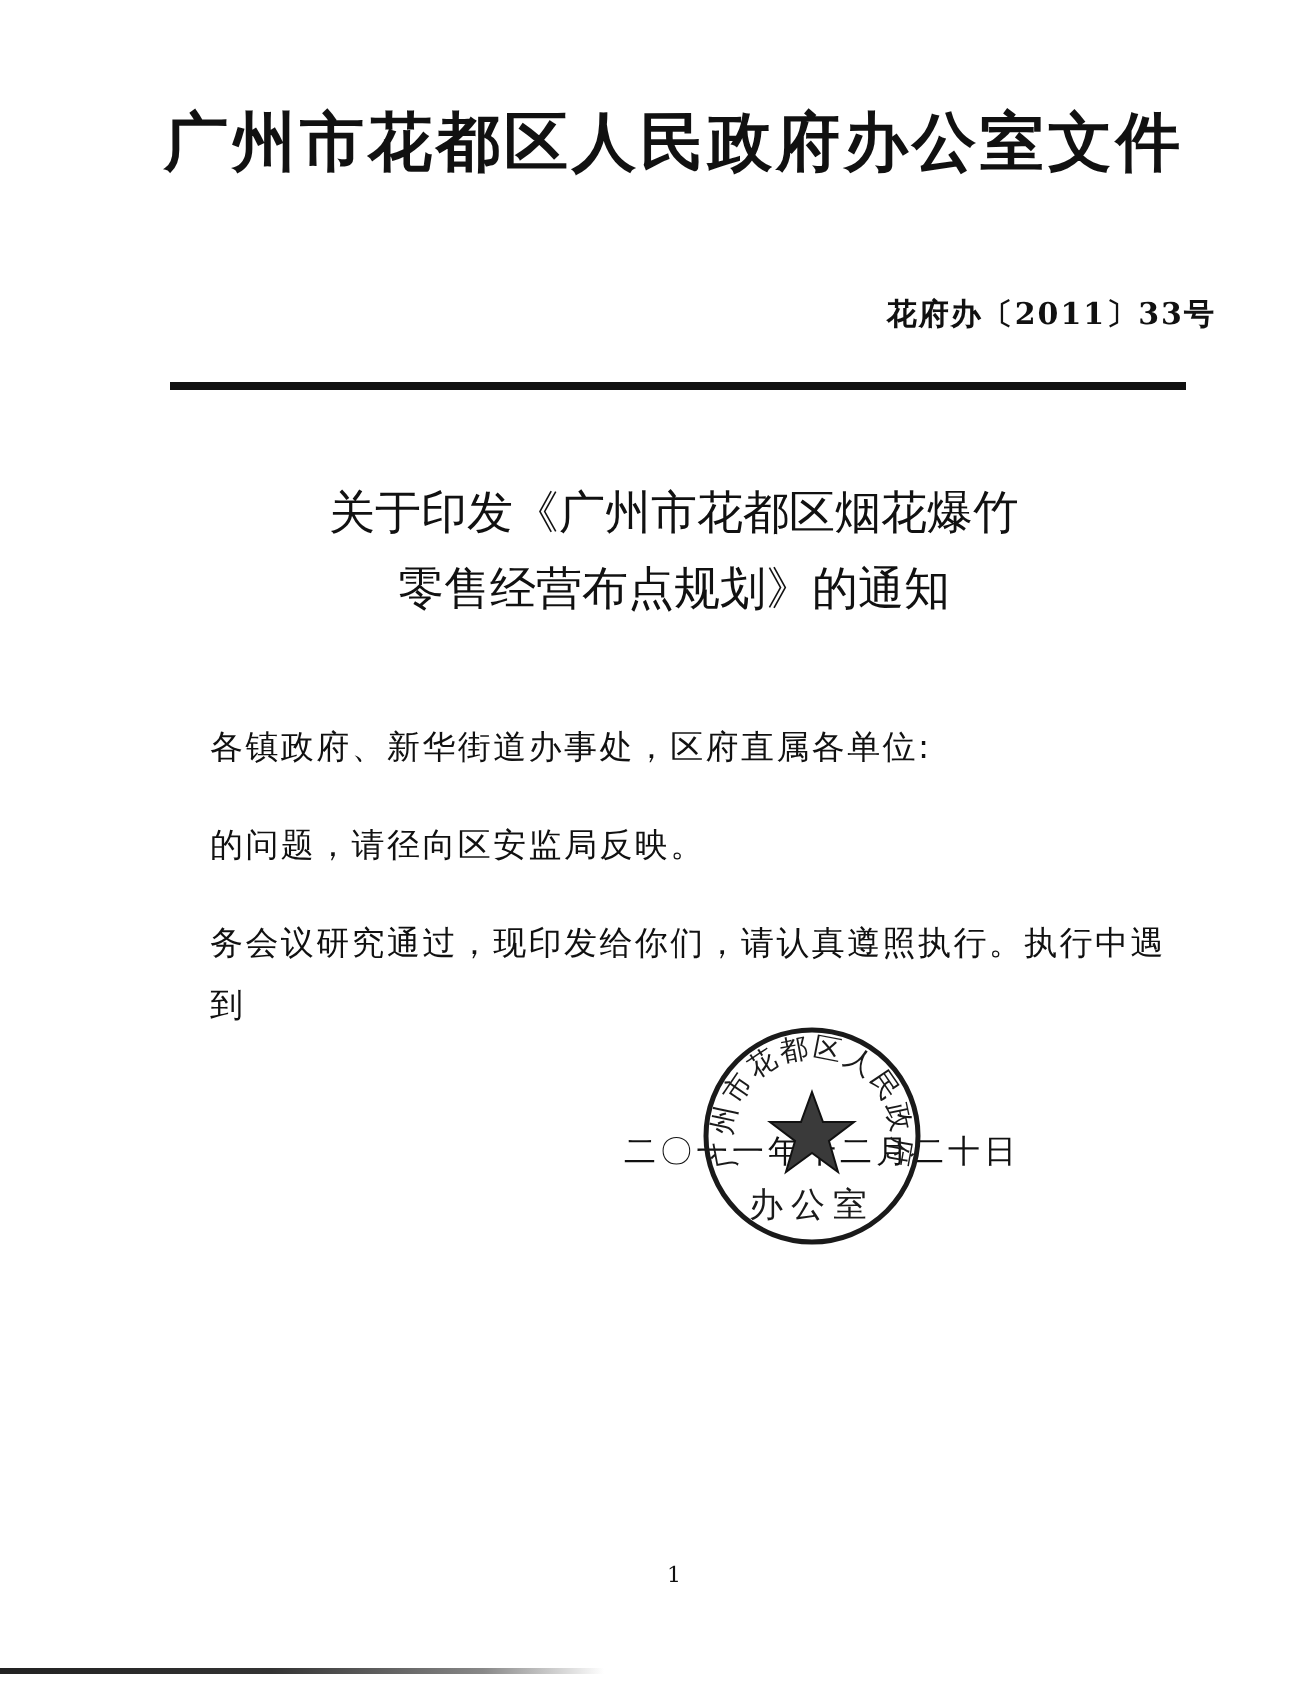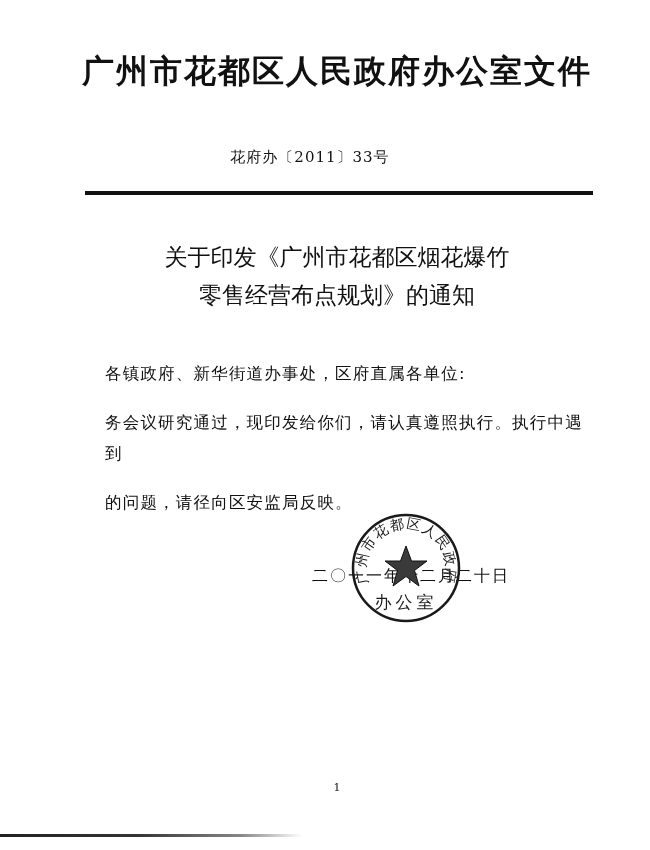--- a/index.html
+++ b/index.html
@@ -7,22 +7,22 @@
     width: 650px; height: 850px; background: #ffffff; position: relative; overflow: hidden;
     font-family: "DejaVu Serif", "Liberation Serif", serif; color: #111111;
   }
   .abs { position: absolute; padding-left: 12px; }
   .doc-title {
     left: 0; top: 50px; width: 650px; text-align: center;
     font-size: 32px; font-weight: bold; letter-spacing: 2px;
     font-family: "DejaVu Serif", serif;
   }
   .doc-number {
-    left: 0; top: 148px; width: 596px; text-align: center;
-    font-size: 15px; letter-spacing: 1px;
+    left: 0; top: 148px; width: 596px; text-align: right;
+    font-size: 15px; letter-spacing: 1px; font-weight: bold;
   }
   .red-rule {
     left: 85px; top: 191px; width: 496px; height: 4px; background: #111111;
   }
   .notice-title {
     left: 0; top: 238px; width: 650px; text-align: center;
     font-size: 23px; line-height: 38px; font-family: "DejaVu Sans", sans-serif;
   }
   .body-text {
     left: 75px; top: 340px; width: 520px;
@@ -56,22 +56,22 @@
 
 <div class="abs red-rule"></div>
 
 <div class="abs notice-title">
   <div>关于印发《广州市花都区烟花爆竹</div>
   <div>零售经营布点规划》的通知</div>
 </div>
 
 <div class="abs body-text">
   <p>各镇政府、新华街道办事处，区府直属各单位:</p>
+  <p>的问题，请径向区安监局反映。</p>
   <p>务会议研究通过，现印发给你们，请认真遵照执行。执行中遇到</p>
-  <p>的问题，请径向区安监局反映。</p>
 </div>
 
 <div class="abs date-line">二〇一一年十二月二十日</div>
 
 <div class="abs seal">
   <svg width="112" height="112" viewBox="0 0 112 112">
     <defs>
       <path id="sealArc" d="M 20 74 A 40 40 0 1 1 92 74" fill="none"></path>
     </defs>
     <circle cx="56" cy="56" r="53" fill="none" stroke="#1a1a1a" stroke-width="2.5"></circle>

